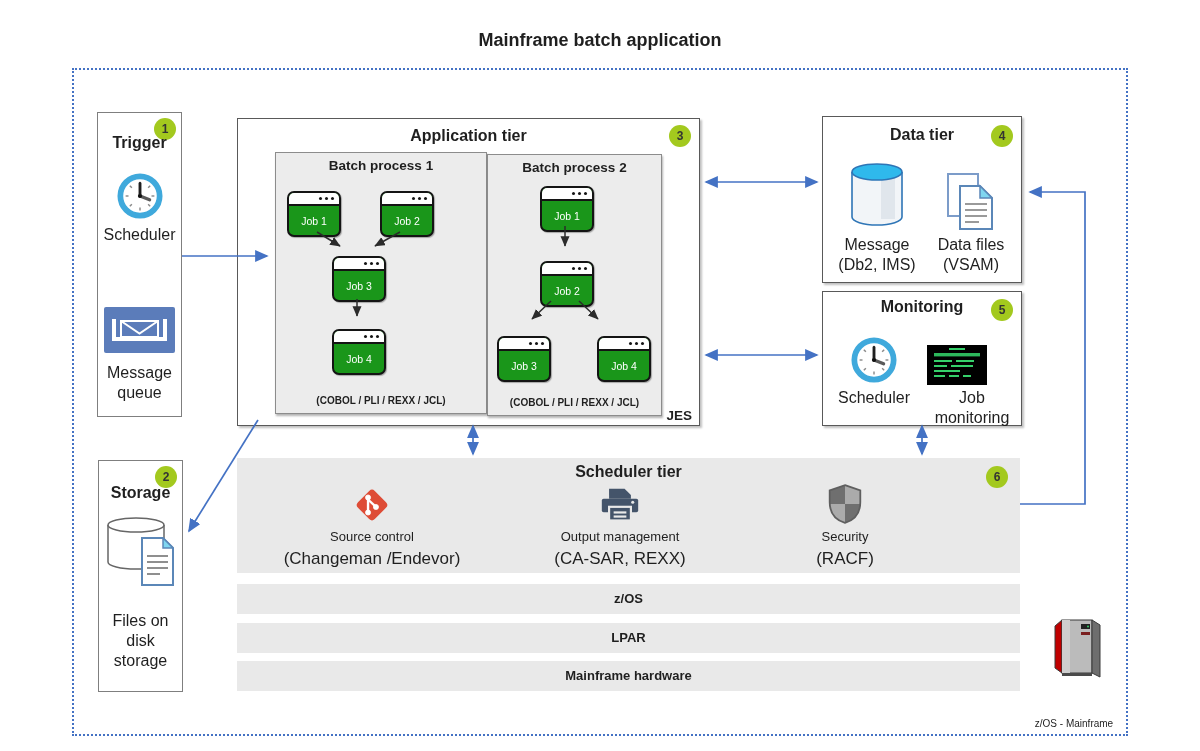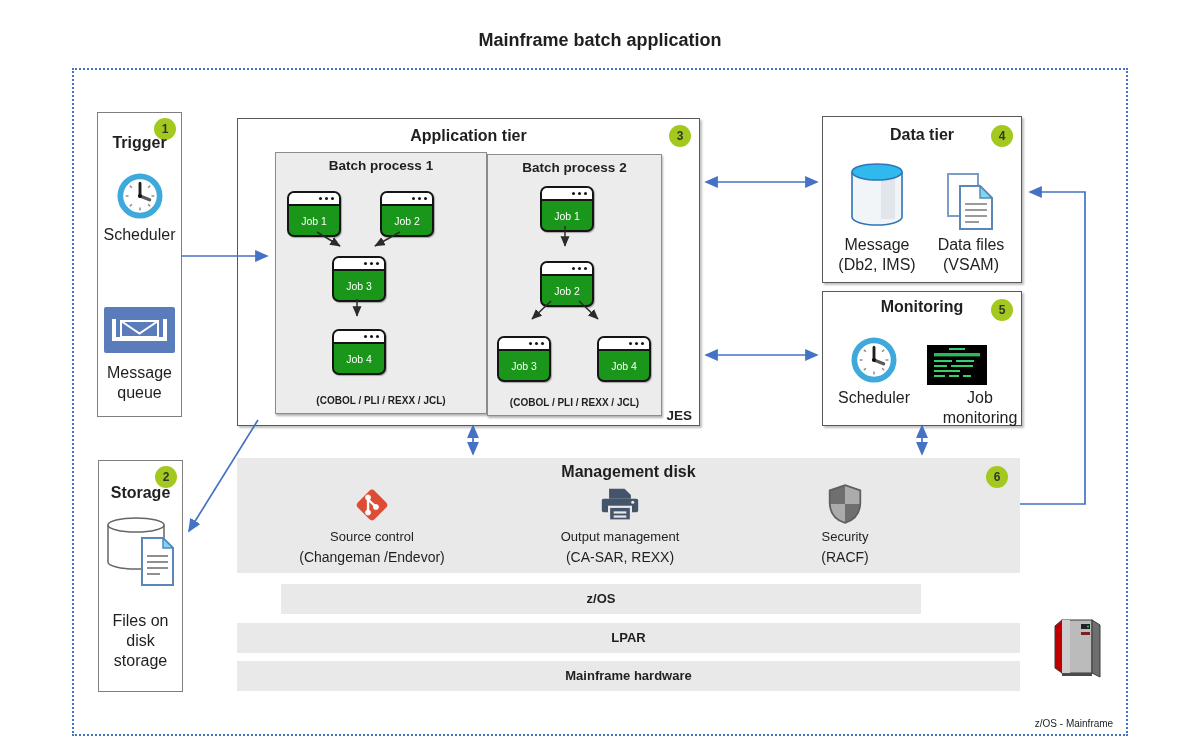--- a/index.html
+++ b/index.html
@@ -9,21 +9,21 @@
   .diagram-title{top:30px;left:0;width:100%;text-align:center;font-size:18px;font-weight:bold;}
   .boundary{left:72px;top:68px;width:1052px;height:664px;border:2px dotted #4472C4;}
   .box{background:#fff;border:1.5px solid #7f7f7f;box-sizing:border-box;}
   .tierbox{background:#fff;border:1.5px solid #595959;box-shadow:1.5px 1.5px 2px rgba(0,0,0,.25);box-sizing:border-box;margin-top:6px;}
   .badge{width:22px;height:22px;border-radius:50%;background:#A3C91E;color:#333;
          font-size:12px;font-weight:bold;display:flex;align-items:center;justify-content:center;}
   .panel-title{font-weight:bold;font-size:16px;text-align:center;width:100%;}
   .sub-title{font-weight:bold;font-size:13.5px;text-align:center;width:100%;}
   .small-label{font-size:16px;text-align:center;line-height:1.25;white-space:pre-line;}
   .mg-label{font-size:13px;text-align:center;line-height:1.45;}
-  .mg-sub{font-size:14px;}
+  .mg-sub{font-size:17px;}
   .caption{font-weight:bold;font-size:10px;text-align:center;width:100%;}
   .graybox{background:#ececec;border:1px solid #8c8c8c;box-shadow:1px 1.5px 2px rgba(0,0,0,.3);box-sizing:border-box;}
   .bar{background:#e9e9e9;text-align:center;font-weight:bold;font-size:13px;line-height:30px;}
   .job{width:54px;height:46px;border:2px solid #141414;border-radius:7px;background:#1A961A;
        overflow:hidden;box-sizing:border-box;box-shadow:1px 1px 1px rgba(0,0,0,.3);}
   .job .tbar{height:11px;background:#fff;border-bottom:2px solid #141414;
              display:flex;align-items:center;justify-content:flex-end;gap:2.5px;padding-right:5px;}
   .job .dot{width:3.5px;height:3.5px;border-radius:50%;background:#141414;}
   .job .jlabel{height:29px;display:flex;align-items:center;justify-content:center;
                color:#fff;font-size:10.5px;}
@@ -223,26 +223,26 @@
         <rect x="7" y="15" width="18" height="2"></rect>
           <rect x="29" y="15" width="18" height="2"></rect>
         <rect x="7" y="20" width="13" height="2"></rect>
           <rect x="24" y="20" width="22" height="2"></rect>
         <rect x="7" y="25" width="26" height="2"></rect>
         <rect x="7" y="30" width="11" height="2"></rect>
           <rect x="22" y="30" width="10" height="2"></rect>
           <rect x="36" y="30" width="8" height="2"></rect>
       </g>
     </svg>
-    <div class="abs small-label" style="left:106px;top:96px;width:102px;">Job
+    <div class="abs small-label" style="left:98px;top:96px;width:102px;">Job
 monitoring</div>
   </div>
 
   <div class="abs" style="left:237px;top:458px;width:783px;height:115px;background:#E9E9E9;">
-    <div class="abs panel-title" style="top:5px;left:0;">Management disk</div>
+    <div class="abs panel-title" style="top:5px;left:0;">Scheduler tier</div>
     <div class="abs badge" style="right:12px;top:8px;">6</div>
 
     <div class="abs" style="left:25px;top:28px;width:220px;text-align:center;">
       <svg width="38" height="38" viewBox="0 0 48 48">
         <rect x="9" y="9" width="30" height="30" rx="5" fill="#DE4C36" transform="rotate(45 24 24)"></rect>
         <g fill="#fff" stroke="#fff">
           <line x1="19" y1="15" x2="19" y2="33" stroke-width="3"></line>
           <line x1="20" y1="18" x2="28" y2="25.5" stroke-width="3"></line>
           <circle cx="19" cy="14.5" r="3.2"></circle>
             <circle cx="19" cy="33.5" r="3.2"></circle>
@@ -279,21 +279,21 @@
           <rect x="0" y="22" width="20" height="22" fill="#ABABAB"></rect>
           <rect x="20" y="22" width="20" height="22" fill="#6F6F6F"></rect>
         </g>
         <path d="M20,1 L37,7 V20 C37,33 30,40 20,43 C10,40 3,33 3,20 V7 Z" fill="none" stroke="#5f5f5f" stroke-width="2"></path>
       </svg>
       <div class="mg-label">Security</div>
       <div class="mg-label mg-sub">(RACF)</div>
     </div>
   </div>
 
-  <div class="abs bar" style="left:237px;top:584px;width:640px;height:30px;margin-left:44px;">z/OS</div>
+  <div class="abs bar" style="left:237px;top:584px;width:783px;height:30px;">z/OS</div>
   <div class="abs bar" style="left:237px;top:623px;width:783px;height:30px;">LPAR</div>
   <div class="abs bar" style="left:237px;top:661px;width:783px;height:30px;">Mainframe hardware</div>
 
   <svg class="abs" style="left:1048px;top:617px;" width="58" height="62" viewBox="0 0 58 62">
     <path d="M7,9 L14,3 V56 L7,51 Z" fill="#C00000" stroke="#3a3a3a" stroke-width="1"></path>
     <rect x="14" y="3" width="30" height="53" fill="#BBBBBB" stroke="#3a3a3a" stroke-width="1"></rect>
     <rect x="14" y="3" width="8" height="53" fill="#CFCFCF"></rect>
     <path d="M44,3 L52,8 V60 L44,56 Z" fill="#6E6E6E" stroke="#3a3a3a" stroke-width="1"></path>
     <rect x="33" y="7" width="9" height="5" fill="#222"></rect>
     <circle cx="40" cy="9.5" r="1" fill="#35D06A"></circle>

